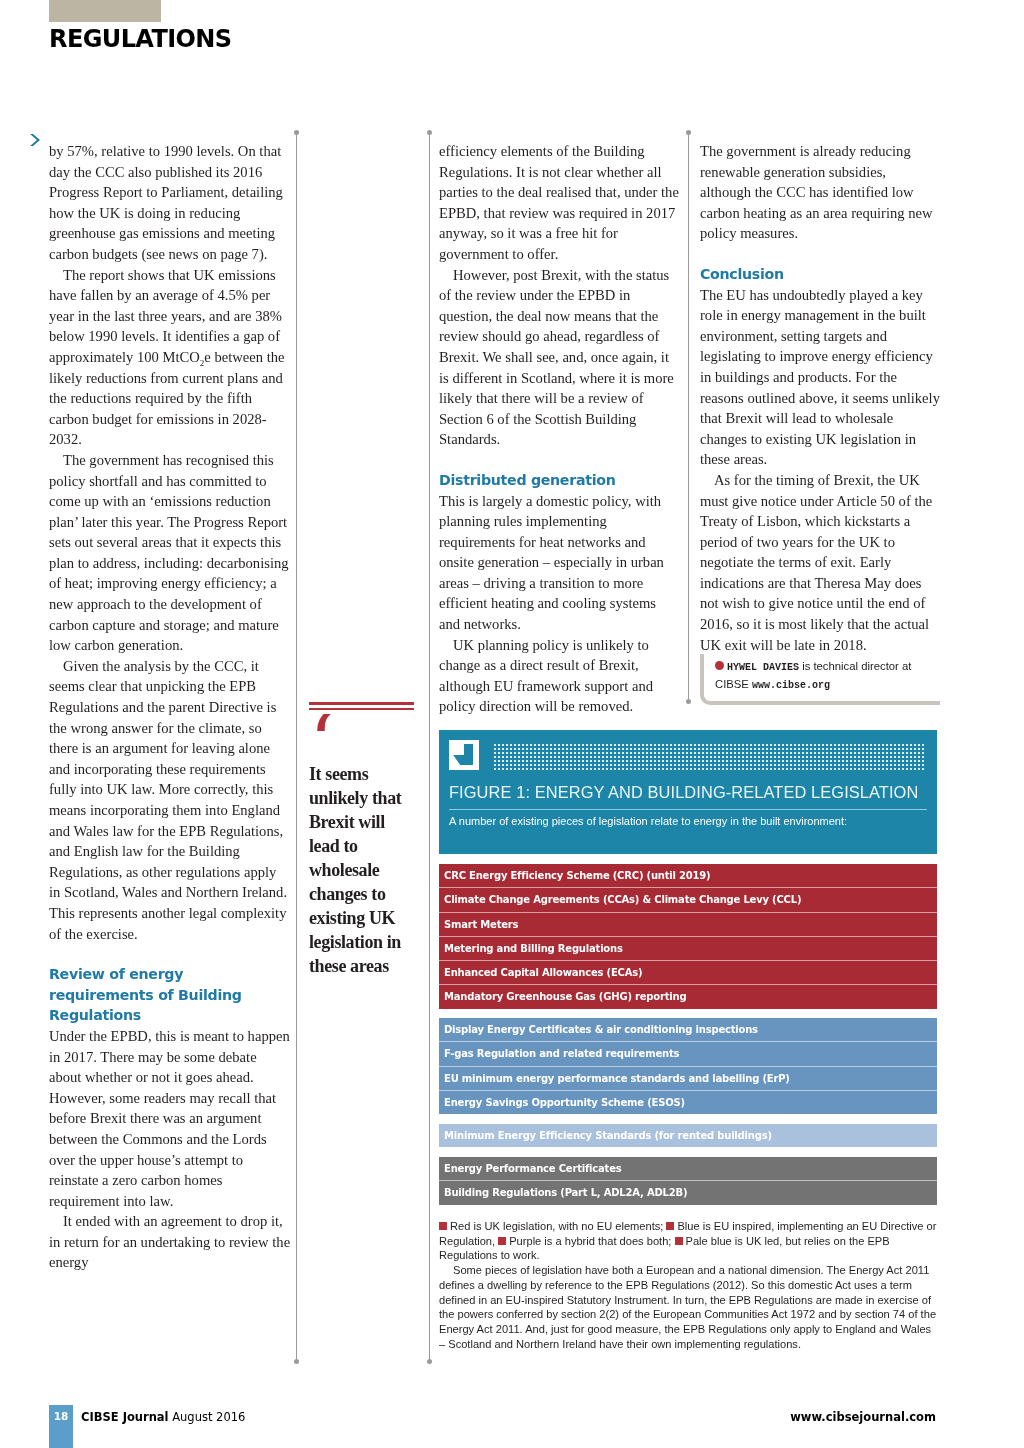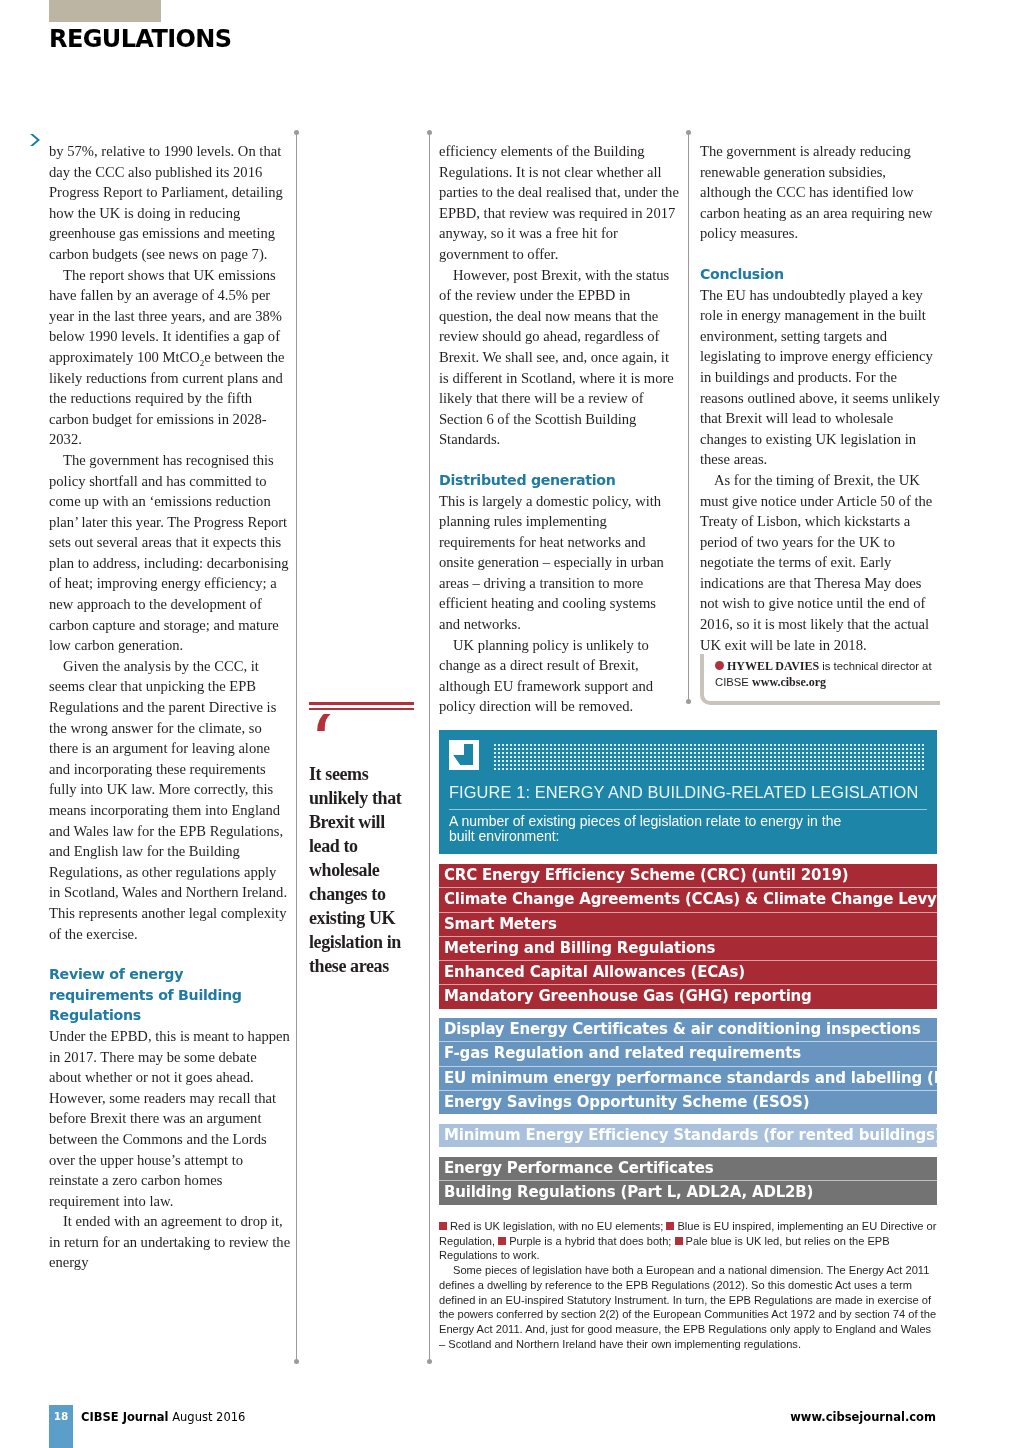--- a/index.html
+++ b/index.html
@@ -32,36 +32,36 @@
   .pull .bars { height: 3px; background: #b5313a; margin-bottom: 3px; }
   .pull .bars2 { height: 2px; background: #b5313a; }
   .pull .quote-mark { font-family: "DejaVu Serif", serif; font-size: 80px; line-height: 60px; color: #b5313a; height: 46px; margin-top: 4px; overflow: hidden; }
   .pull .qtext { font-size: 18px; line-height: 24px; color: #231f20; letter-spacing: -0.4px; margin-top: 2px; font-weight: bold; }
 
   .byline-box { position: absolute; left: 700px; top: 654px; width: 236px; height: 47px;
                 border-left: 4px solid #c9c4bb; border-bottom: 4px solid #c9c4bb; border-bottom-left-radius: 10px; }
   .byline { position: absolute; left: 715px; top: 658px; width: 222px; font-family: "Liberation Sans", "DejaVu Sans", sans-serif;
             font-size: 11.3px; line-height: 16px; color: #231f20; }
   .byline .dot { display: inline-block; width: 9px; height: 9px; background: #b5313a; border-radius: 50%; margin-right: 3px; vertical-align: 0px; }
-  .byline b { font-family: Liberation Serif, serif; font-weight: bold; font-size: 12px; margin-top: 20px; }
+  .byline b { font-family: Liberation Mono, monospace; font-weight: bold; font-size: 10px; margin-top: 20px; }
 
   .fig-head { position: absolute; left: 439px; top: 730px; width: 498px; height: 124px; background: #1d86a8; color: #ffffff;
               font-family: "Liberation Sans", "DejaVu Sans", sans-serif; }
   .fig-logo { position: absolute; left: 10px; top: 10px; width: 30px; height: 30px; background: #ffffff; }
   .fig-logo svg { display: block; }
   .fig-dots { position: absolute; left: 54px; top: 13px; width: 432px; height: 28px;
               background-image: radial-gradient(circle, rgba(255,255,255,0.85) 0.8px, transparent 1.1px);
               background-size: 4px 4px; }
   .fig-title { position: absolute; left: 10px; top: 53px; font-size: 16.4px; letter-spacing: 0.1px; color: #eaf6fb; }
   .fig-line { position: absolute; left: 10px; right: 10px; top: 79px; height: 1px; background: #8fcbe0; }
-  .fig-desc { position: absolute; left: 10px; top: 84px; width: 420px; font-size: 14px; line-height: 15px; color: #ffffff; }
+  .fig-desc { position: absolute; left: 10px; top: 84px; width: 420px; font-size: 11px; line-height: 15px; color: #ffffff; }
 
   .leg-group { position: absolute; left: 439px; width: 498px; }
   .leg-row { height: 23.3px; border-bottom: 1px solid rgba(255,255,255,0.55); color: #ffffff;
-             font-family: "DejaVu Sans", "Liberation Sans", sans-serif; font-weight: bold; font-size: 15px;
+             font-family: "DejaVu Sans", "Liberation Sans", sans-serif; font-weight: bold; font-size: 10px;
              line-height: 23.3px; padding-left: 5px; white-space: nowrap; letter-spacing: -0.2px; }
   .leg-row:last-child { border-bottom: none; }
 
   .fig-notes { position: absolute; left: 439px; top: 1219px; width: 500px; font-family: "Liberation Sans", "DejaVu Sans", sans-serif;
                font-size: 11.1px; line-height: 14.7px; color: #231f20; }
   .fig-notes p { margin: 0; }
   .fig-notes .ind { text-indent: 14px; }
   .sq { display: inline-block; width: 8px; height: 8px; background: #b5313a; margin-right: 3px; vertical-align: 0px; }
 
   .folio-tab { position: absolute; left: 49px; top: 1405px; width: 24px; height: 43px; background: #5b9ec9; }

